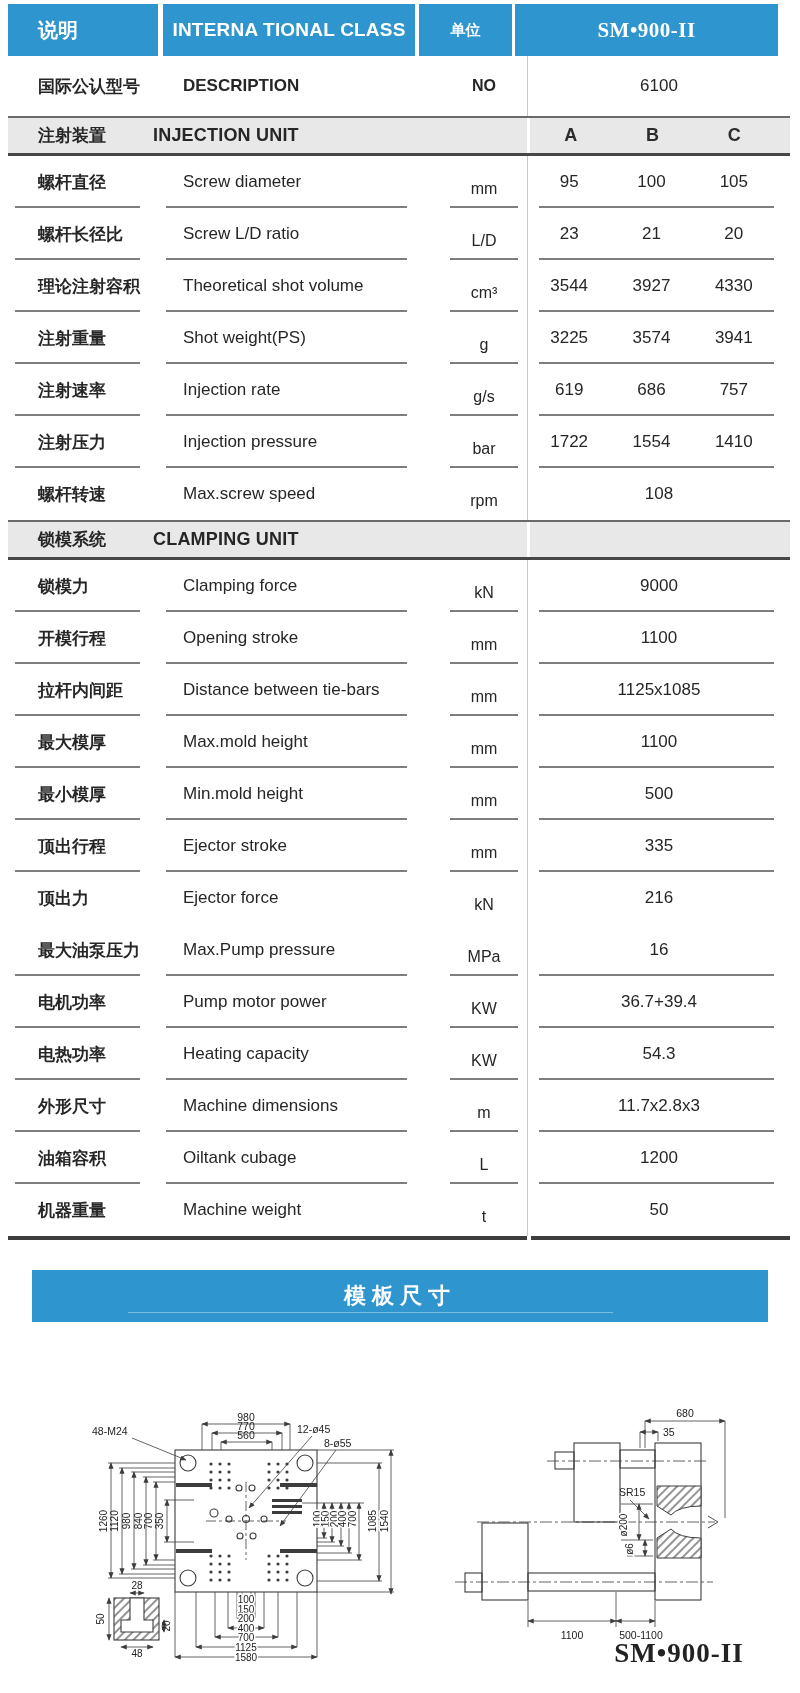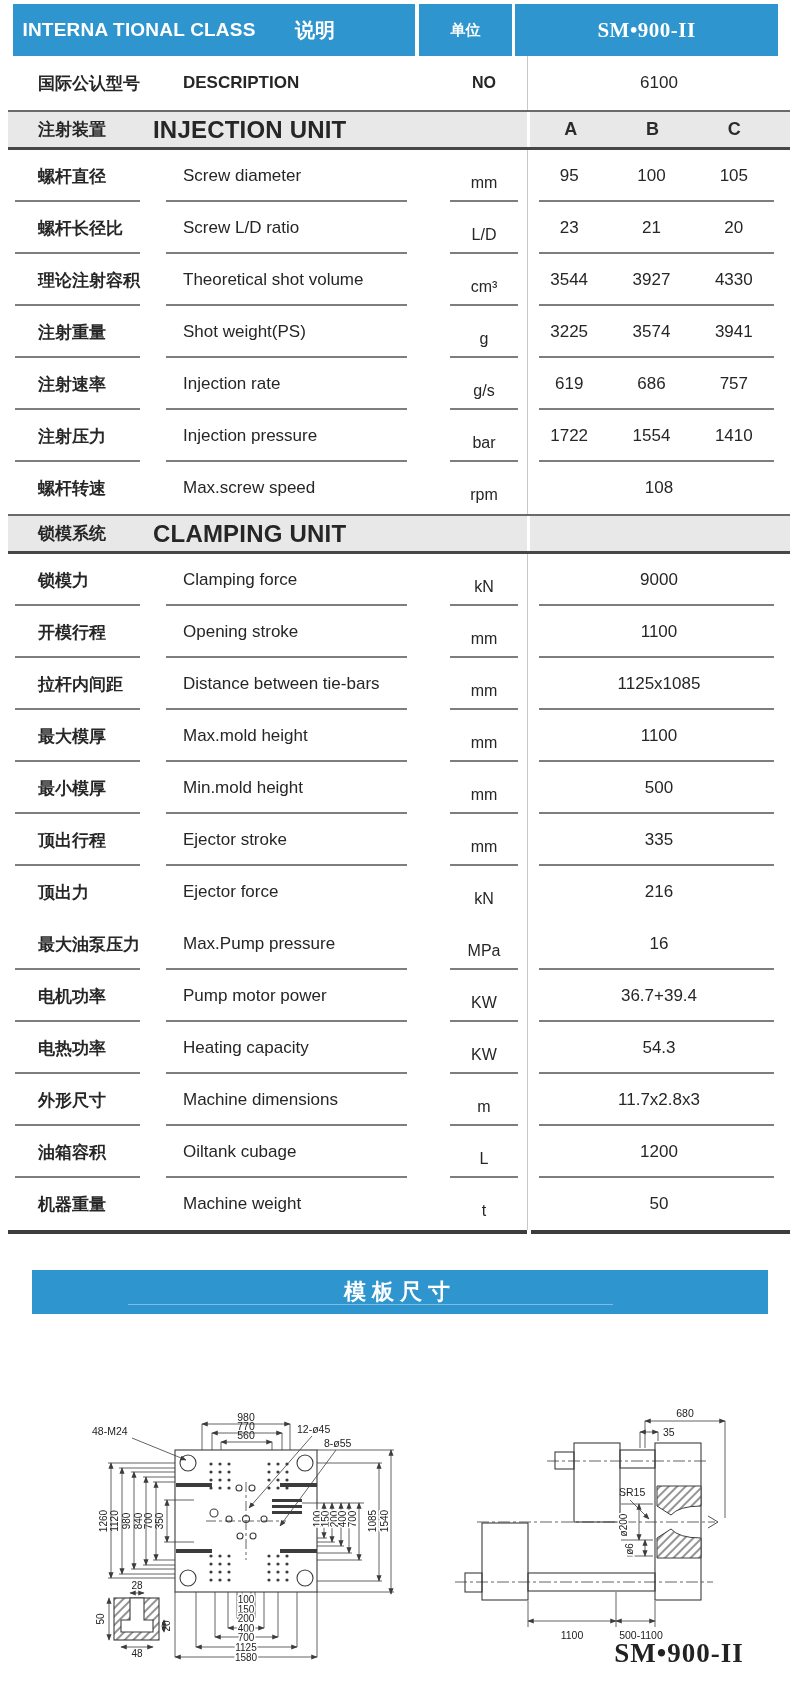--- a/index.html
+++ b/index.html
@@ -11,21 +11,21 @@
 
   .hrow { display:flex; height:52px; }
   .hcell { background:#2e95cf; color:#fff; font-weight:bold; display:flex; align-items:center; }
   .hc1 { width:150px; padding-left:30px; font-size:20px; }
   .hc2 { width:252px; margin-left:5px; justify-content:center; font-size:19px; letter-spacing:.2px; }
   .hc3 { width:93px;  margin-left:4px; justify-content:center; font-size:15px; }
   .hc4 { width:263px; margin-left:3px; justify-content:center;
          font-family:"Liberation Serif","DejaVu Serif",serif; font-size:21px; letter-spacing:.5px; }
 
   .row { display:flex; position:relative; height:52px; align-items:center; color:#262626; }
-  .drow { height:54px; font-weight:bold; }
+  .drow { height:60px; font-weight:bold; }
   .c1 { width:155px; padding-left:30px; font-size:17px; font-weight:bold; position:relative; height:100%; display:flex; align-items:center; }
   .c2 { width:268px; padding-left:20px; font-size:17px; position:relative; height:100%; display:flex; align-items:center; }
   .c3 { width:96px; position:relative; height:100%; display:flex; align-items:center; justify-content:center; font-size:16px; }
   .c3 .unit { transform:translate(5px,7px); }
   .drow .c3 .unit { transform:translate(5px,0); font-weight:bold; }
   .c4 { width:263px; position:relative; height:100%; display:flex; align-items:center; border-left:1px solid #c9c9c9; font-size:17px; }
   .c4.triple { padding-right:15px; }
   .c4.triple .v { flex:1; text-align:center; }
   .c4.single { justify-content:center; }
   .drow .c4 { font-weight:normal; }
@@ -35,30 +35,30 @@
     content:""; position:absolute; bottom:0; height:2px; background:#7e7e7e; }
   .u .c1::after { left:7px;  right:23px; }
   .u .c2::after { left:3px;  right:24px; }
   .u .c3::after { left:19px; right:9px; }
   .u .c4::after { left:11px; right:16px; }
 
   
   .band { display:flex; height:40px; background:#fff; border-top:2px solid #6a6a6a; border-bottom:3px solid #474747; }
   .band-left { width:519px; background:#e8e8e8; display:flex; align-items:center; font-weight:bold; color:#262626; }
   .band-left .bcn { width:125px; padding-left:30px; font-size:17px; }
-  .band-left .ben { padding-left:20px; font-size:24px; letter-spacing:.2px; }
+  .band-left .ben { padding-left:20px; font-size:18px; letter-spacing:.2px; }
   .band-right { flex:1; margin-left:3px; background:#e8e8e8; display:flex; align-items:center; padding-right:15px; }
   .band-right .v { flex:1; text-align:center; font-weight:bold; font-size:18px; color:#2b2b2b; }
 
   .tbottom { display:flex; height:4px; }
   .tbottom .seg1 { width:519px; background:#3d3d3d; }
   .tbottom .seg2 { flex:1; margin-left:4px; background:#3d3d3d; }
 
   
-  .banner { position:absolute; top:1270px; left:32px; width:736px; height:44px; background:#2e95cf;
+  .banner { position:absolute; top:1270px; left:32px; width:736px; height:52px; background:#2e95cf;
             display:flex; align-items:center; justify-content:center; }
   .banner span { color:#fff; font-weight:bold; font-size:22px; letter-spacing:6px; }
   .banner::after { content:""; position:absolute; bottom:9px; left:13%; width:66%; height:1px; background:rgba(255,255,255,.38); }
 
   
   .diagrams { position:absolute; top:1322px; left:12px; width:800px; height:371px; }
   .svg-left  { position:absolute; left:72px;  top:66px; width:320px; height:300px; }
   .svg-right { position:absolute; left:405px; top:13px; width:385px; height:330px; }
   svg text { font-family:"Liberation Sans","DejaVu Sans",sans-serif; fill:#222; }
   .dimtxt { font-size:10.5px; }
@@ -67,25 +67,25 @@
   .model-txt { font-family:"Liberation Serif","DejaVu Serif",serif; font-weight:bold; font-size:27px; letter-spacing:1px; }
 </style>
 </head>
 <body>
 
 <div class="page">
 
   <div class="spec">
 
     <div class="hrow">
+      <div class="hcell hc1">
+          <span>说明</span>
+        </div>
       <div class="hcell hc2">
           <span>INTERNA TIONAL CLASS</span>
-        </div>
-      <div class="hcell hc1">
-          <span>说明</span>
         </div>
       <div class="hcell hc3">
           <span>单位</span>
         </div>
       <div class="hcell hc4">
           <span>SM•900-II</span>
         </div>
     </div>
 
     <div class="row drow">

